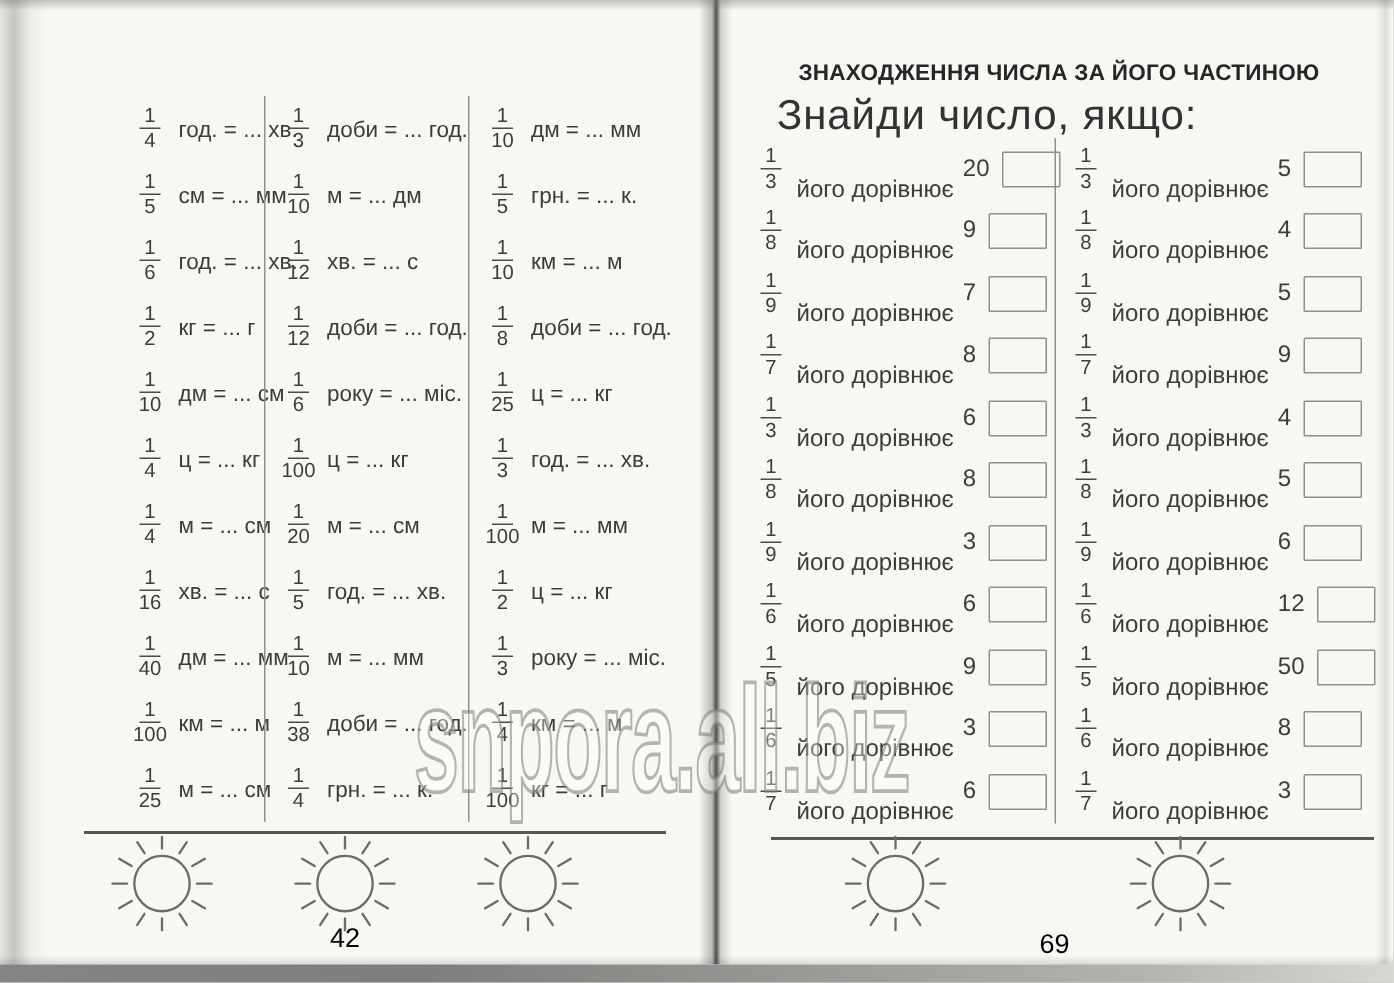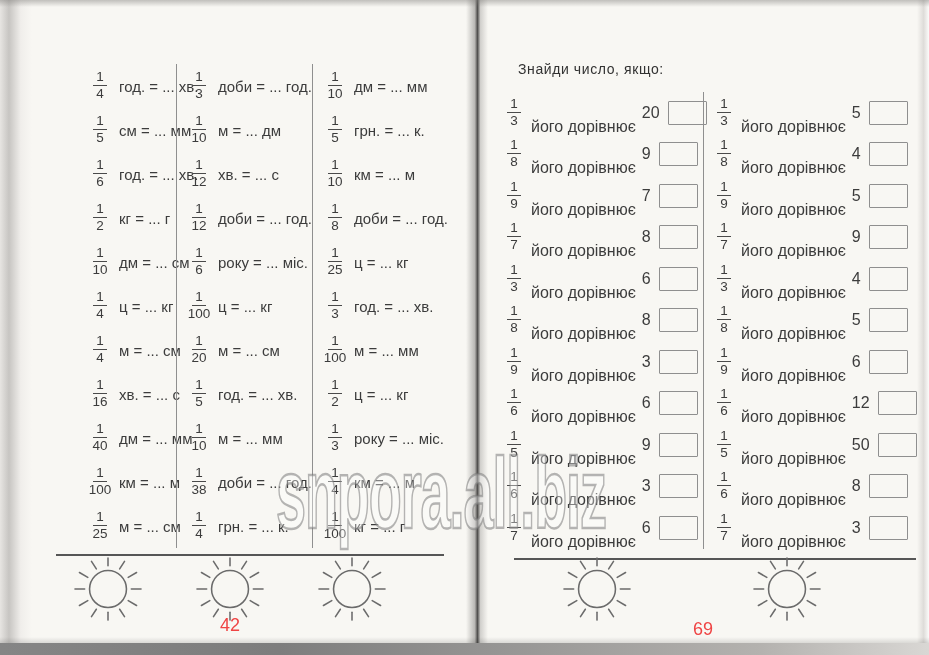--- a/index.html
+++ b/index.html
@@ -15,21 +15,21 @@
     background:linear-gradient(270deg,#fcfcfb 0,#dedcd9 45%,rgba(222,220,217,0) 100%);}
   .table-edge{position:absolute;left:0;right:0;bottom:0;height:12px;z-index:5;
     background:linear-gradient(90deg,#858585 0%,#7d7d7d 30%,#b4b2af 82%,#d9d7d4 100%);}
   .page-bottom-shadow{position:absolute;left:0;right:0;bottom:12px;height:6px;z-index:4;
     background:linear-gradient(180deg,rgba(0,0,0,0),rgba(0,0,0,0.12));}
 
   .lp-title{position:absolute;left:40px;top:36px;width:420px;text-align:center;
     font-size:15px;font-weight:bold;color:#262626;letter-spacing:0.2px;z-index:2;}
   .rp-title{position:absolute;left:498px;top:40px;width:416px;text-align:center;
     font-size:15px;font-weight:bold;color:#262626;letter-spacing:0.2px;z-index:2;}
-  .rp-subtitle{position:absolute;left:518px;top:61px;font-size:14px;color:#323232;
+  .rp-subtitle{position:absolute;left:518px;top:61px;font-size:28px;color:#323232;
     letter-spacing:0.6px;z-index:2;}
 
   .lp-cols{position:absolute;left:88px;top:64px;width:376px;display:grid;
     grid-template-columns:88px 136px 152px;z-index:2;}
   .lp-col{display:flex;flex-direction:column;}
   .lp-col.bordered{border-left:1px solid #8f8f8f;padding-left:10px;}
   .ex-row{height:44px;display:flex;align-items:center;color:#3c3c3c;}
   .ex-text{font-size:15px;margin-left:7px;white-space:nowrap;}
 
   .frac{display:inline-flex;flex-direction:column;align-items:center;line-height:1.1;
@@ -48,21 +48,21 @@
   .ans-box{width:37px;height:22px;border:1.5px solid #8f8f8f;border-radius:1px;
     margin-left:8px;background:transparent;flex:none;}
 
   .rule-left{position:absolute;left:56px;top:554px;width:388px;border-top:2px solid #565656;z-index:2;}
   .rule-right{position:absolute;left:514px;top:558px;width:402px;border-top:2px solid #565656;z-index:2;}
 
   .sun{position:absolute;width:78px;height:68px;z-index:2;}
   #sun-l1{left:69px;top:556px;} #sun-l2{left:191px;top:556px;} #sun-l3{left:313px;top:556px;}
   #sun-r1{left:558px;top:556px;} #sun-r2{left:748px;top:556px;}
 
-  .page-num{position:absolute;width:40px;text-align:center;font-size:18px;color:#ef4444;z-index:2;}
+  .page-num{position:absolute;width:40px;text-align:center;font-size:18px;color:#000000;z-index:2;}
   #pn-42{left:210px;top:615px;}
   #pn-43{left:683px;top:619px;}
 
   .watermark{position:absolute;left:276px;top:436px;font-size:100px;font-weight:bold;
     letter-spacing:-2px;white-space:nowrap;color:rgba(255,255,255,0.35);
     -webkit-text-stroke:2.5px rgba(122,122,122,0.55);
     transform:scaleX(0.54);transform-origin:left top;z-index:5;pointer-events:none;}
 </style>
 </head>
 <body>
@@ -374,20 +374,21 @@
       <use href="#sun"></use>
     </svg>
   <svg class="sun" id="sun-l2" viewBox="0 0 80 70">
       <use href="#sun"></use>
     </svg>
   <svg class="sun" id="sun-l3" viewBox="0 0 80 70">
       <use href="#sun"></use>
     </svg>
   <div class="page-num" id="pn-42">42</div>
 
+  <div class="rp-title">ЗНАХОДЖЕННЯ ЧИСЛА ЗА ЙОГО ЧАСТИНОЮ</div>
   <div class="rp-subtitle">Знайди число, якщо:</div>
 
   <div class="rp-cols">
     <div class="rp-col">
 
         <div class="ans-row">
           <span class="frac">
             <span class="num">1</span>
             <span class="den">3</span>
           </span>

